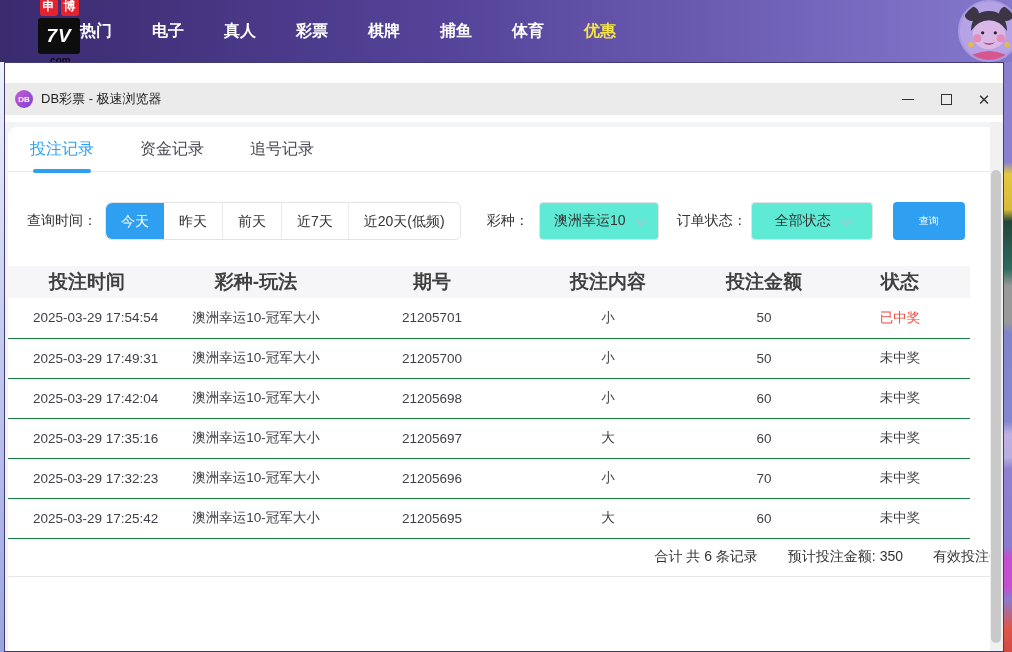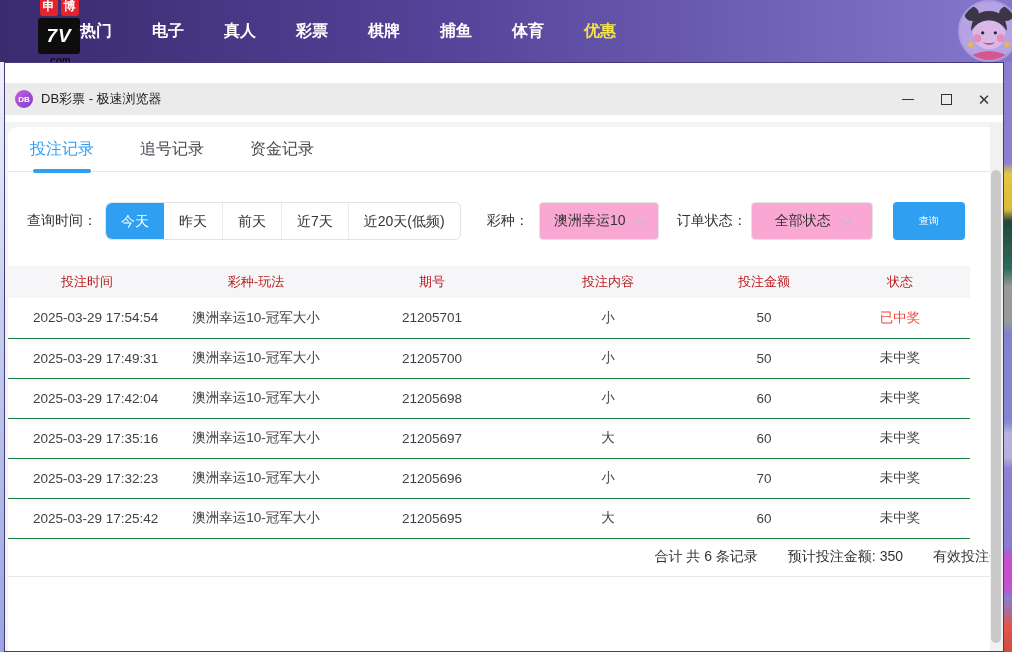--- a/index.html
+++ b/index.html
@@ -61,33 +61,33 @@
     width:58px; height:4px; border-radius:3px; background:var(--accent,#2f9ff2); }
 
   
   .filter-bar { display:flex; align-items:center; margin-top:30px; padding-left:19px; height:38px; font-size:14px; color:#333; }
   .flabel { white-space:nowrap; }
   .time-group { display:flex; align-items:center; border:1px solid #e3e3e3; border-radius:6px; height:38px; margin-left:8px; overflow:hidden; background:#fff; }
   .time-opt { padding:0 15px; height:36px; line-height:36px; cursor:pointer; color:#333; white-space:nowrap; }
   .time-opt.sep { border-left:1px solid #ececec; }
   .time-opt.active { background:var(--accent,#2f9ff2); color:#fff; border-radius:6px 0 0 6px; font-weight:400; }
   .select-box { display:flex; align-items:center; justify-content:center; gap:10px; border:1px solid #e3e3e3;
-    border-radius:4px; height:38px; background:#f9a8d4; cursor:pointer; color:#333; }
+    border-radius:4px; height:38px; background:#5eead4; cursor:pointer; color:#333; }
   .sel-lottery { width:120px; margin-left:10px; }
   .sel-status { width:122px; margin-left:4px; }
   .chevron { width:8px; height:8px; border-right:1.5px solid #b9bec7; border-bottom:1.5px solid #b9bec7;
     transform:rotate(45deg) translateY(-2px); flex:0 0 auto; }
   .ml26 { margin-left:26px; } .ml18 { margin-left:18px; }
   .query-btn { margin-left:20px; width:72px; height:38px; background:var(--accent,#2f9ff2); color:#fff;
     border:none; border-radius:4px; font-size:10px; cursor:pointer; font-family:inherit; }
 
   
   table.records { margin-top:26px; border-collapse:collapse; table-layout:fixed; width:962px; }
   .records thead tr { background:#f6f6f8; height:32px; }
-  .records th { font-weight:400; font-size:13px; color:#b91c1c; text-align:center; }
+  .records th { font-weight:700; font-size:19px; color:#404040; text-align:center; }
   .records th.c1 { text-align:center; }
   .records td { font-size:13.5px; color:#3f3f46; text-align:center; height:40px; border-bottom:1px solid #15803d; }
   .records td.c1 { text-align:left; padding-left:25px; }
   .records td.status { color:#3f3f46; }
   .records td.status.won { color:var(--win-red,#f04a3c); }
 
   
   .summary-bar { display:flex; justify-content:flex-end; align-items:center; gap:30px;
     height:38px; border-bottom:1px solid #e8e8e8; font-size:14px; color:#333; overflow:hidden; white-space:nowrap; }
 
@@ -162,22 +162,22 @@
       <rect x="0.5" y="5" width="10" height="7.5" rx="1.2" fill="#6d6d74"></rect>
       <path d="M2.5 5 V3.4 A3 3 0 0 1 8.5 3.4 V5" fill="none" stroke="#6d6d74" stroke-width="1.4"></path>
     </svg>
   </div>
 
   <div class="page-content">
     <div class="content-card">
 
       <div class="tab-bar">
         <div class="tab active">投注记录</div>
+        <div class="tab">资金记录</div>
         <div class="tab">追号记录</div>
-        <div class="tab">资金记录</div>
       </div>
 
       <div class="filter-bar">
         <span class="flabel">查询时间：</span>
         <div class="time-group">
           <span class="time-opt active">今天</span>
           <span class="time-opt">昨天</span>
           <span class="time-opt sep">前天</span>
           <span class="time-opt sep">近7天</span>
           <span class="time-opt sep">近20天(低频)</span>

